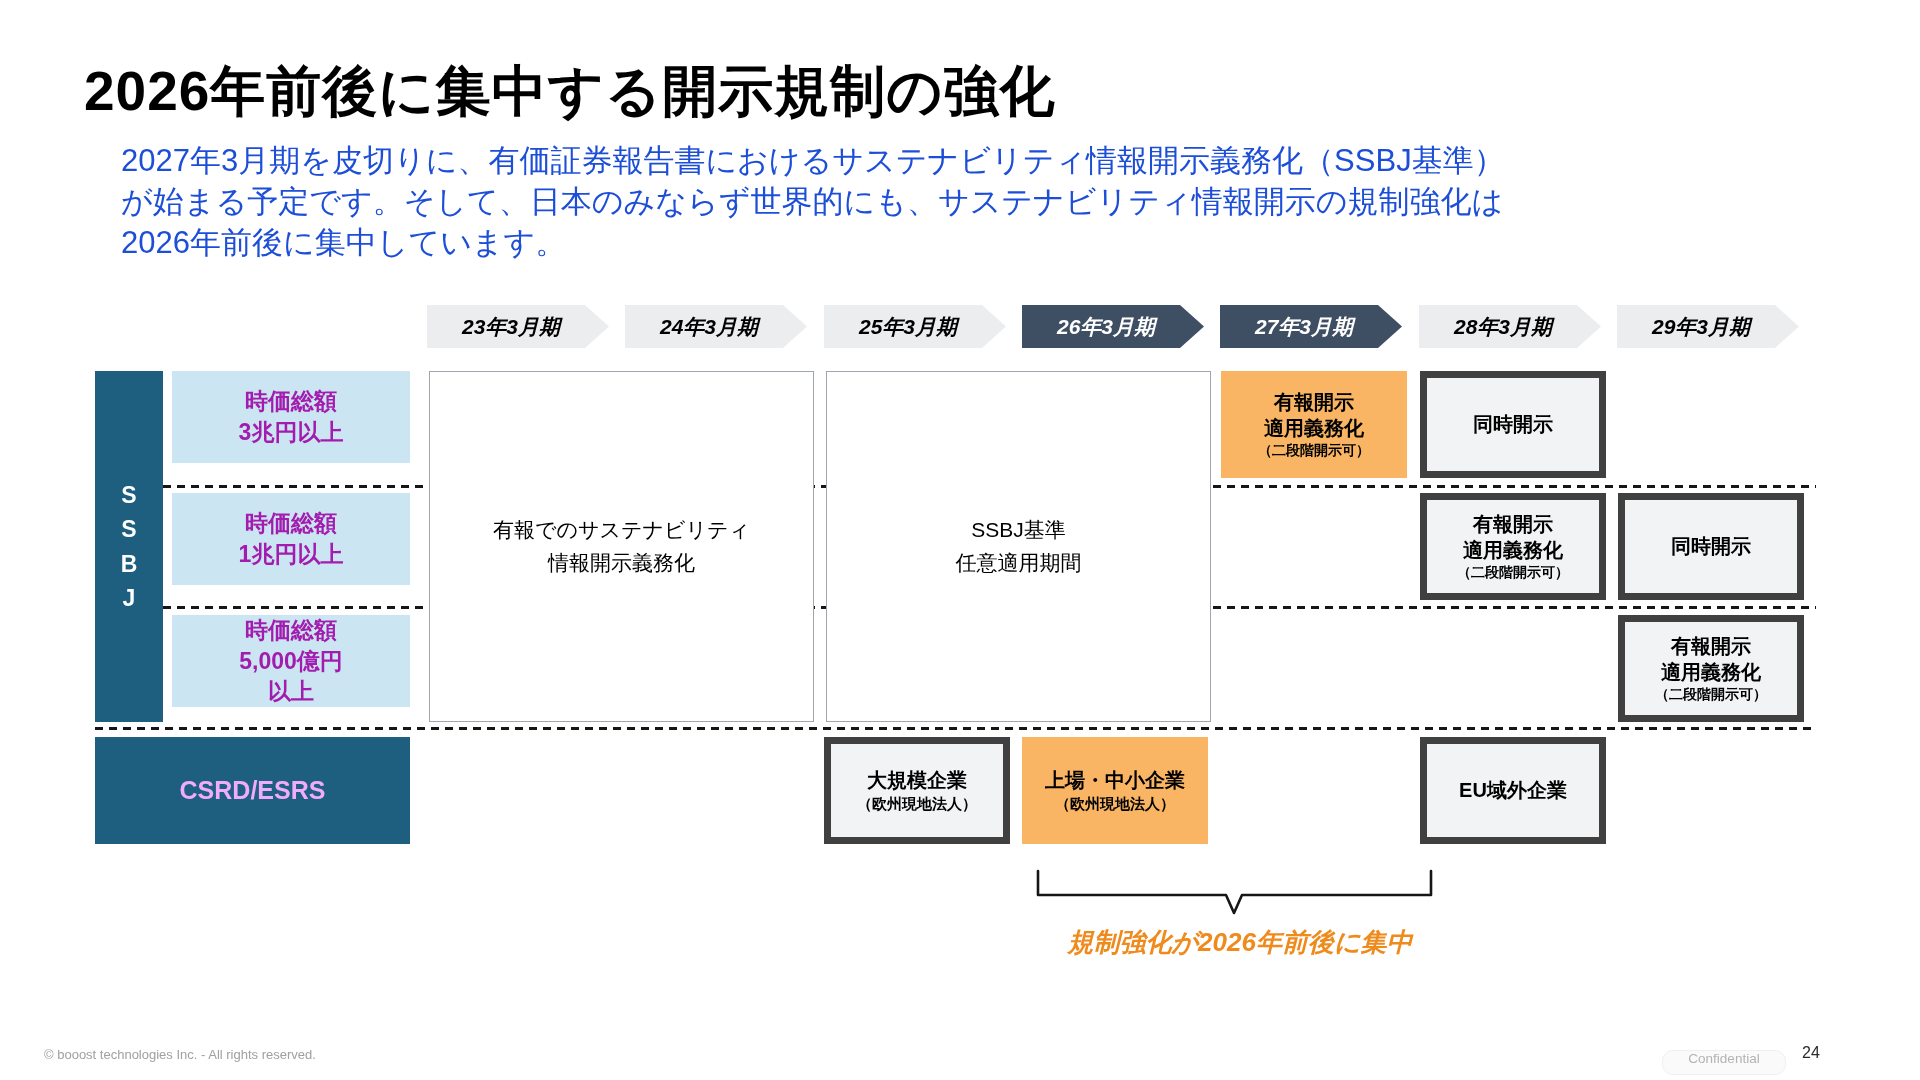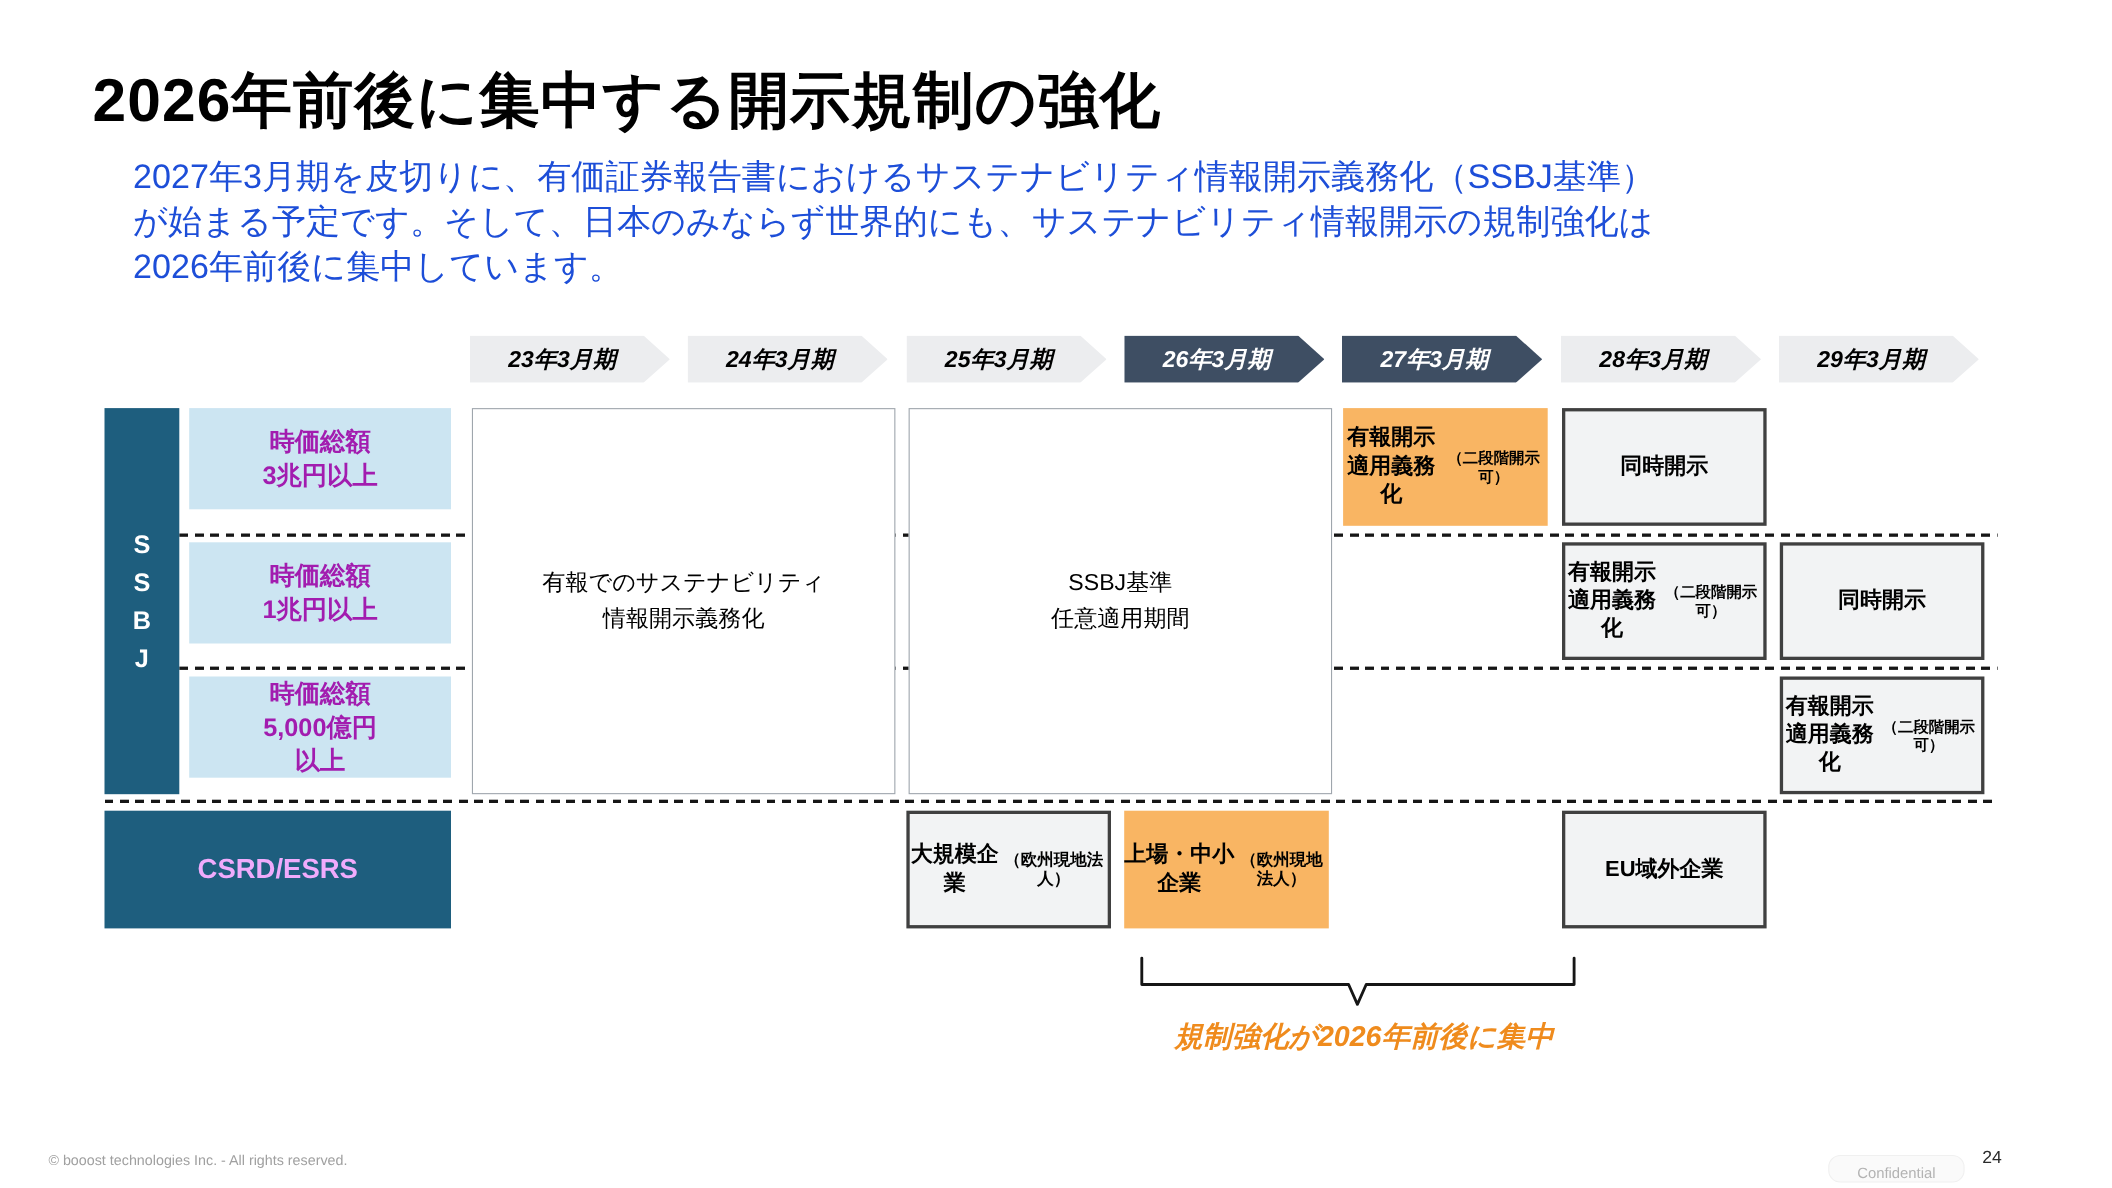--- a/index.html
+++ b/index.html
@@ -40,46 +40,46 @@
   .cap1{top:371px;}.cap2{top:493px;}.cap3{top:615px;}
 
   
   .phase{top:371px;width:385px;height:351px;background:#fff;border:1px solid #9FA6AD;z-index:2;
     display:flex;align-items:center;justify-content:center;text-align:center;
     font-size:21px;font-weight:normal;line-height:1.55;color:#000;box-sizing:border-box;}
   .phase1{left:429px;}.phase2{left:826px;}
 
   
   .cell{width:186px;height:107px;z-index:2;box-sizing:border-box;
-    display:flex;flex-direction:row;align-items:center;justify-content:center;
+    display:flex;flex-direction:column;align-items:center;justify-content:center;
     text-align:center;color:#000;}
   .cell .main{font-size:20px;font-weight:bold;line-height:1.28;}
   .cell .note{font-size:14px;font-weight:bold;line-height:1.2;margin-top:1px;}
-  .cell.gray{background:#F2F3F4;border:3px solid #404040;}
+  .cell.gray{background:#F2F3F4;border:7px solid #404040;}
   .cell.orange{background:#F9B563;}
   .r1{top:371px;}.r2{top:493px;}.r3{top:615px;}.rc{top:737px;}
   .c25{left:824px;}.c26{left:1022px;}.c27{left:1221px;}.c28{left:1420px;}.c29{left:1618px;}
 
   
   .csrd-label{left:95px;top:737px;width:315px;height:107px;background:#1E5E7E;z-index:2;
     display:flex;align-items:center;justify-content:center;color:#f0abfc;
     font-size:25px;font-weight:bold;}
   .csrd .main{font-size:20px;}
   .csrd .note{font-size:15px;}
 
   
   .bracket{left:1030px;top:866px;z-index:2;}
   .annotation{left:1015px;top:925px;width:450px;text-align:center;
     font-size:26px;font-weight:bold;font-style:italic;color:#EF8B1D;}
 
   
   .copyright{left:44px;top:1047px;font-size:13px;color:#a0a0a0;}
   .conf-pill{left:1662px;top:1050px;width:122px;height:23px;border-radius:11px;
     background:#fafafa;border:1px solid #f0f0f0;
-    display:flex;align-items:flex-end;justify-content:center;
+    display:flex;align-items:flex-start;justify-content:center;
     font-size:13.5px;color:#b3b3b3;}
   .pagenum{left:1802px;top:1044px;font-size:16px;color:#2b2b2b;}
 </style>
 </head>
 <body>
 
 <div class="slide">
 
   <div class="abs title">2026年前後に集中する開示規制の強化</div>
   <div class="abs lead">2027年3月期を皮切りに、有価証券報告書におけるサステナビリティ情報開示義務化（SSBJ基準）が始まる予定です。そして、日本のみならず世界的にも、サステナビリティ情報開示の規制強化は2026年前後に集中しています。</div>

